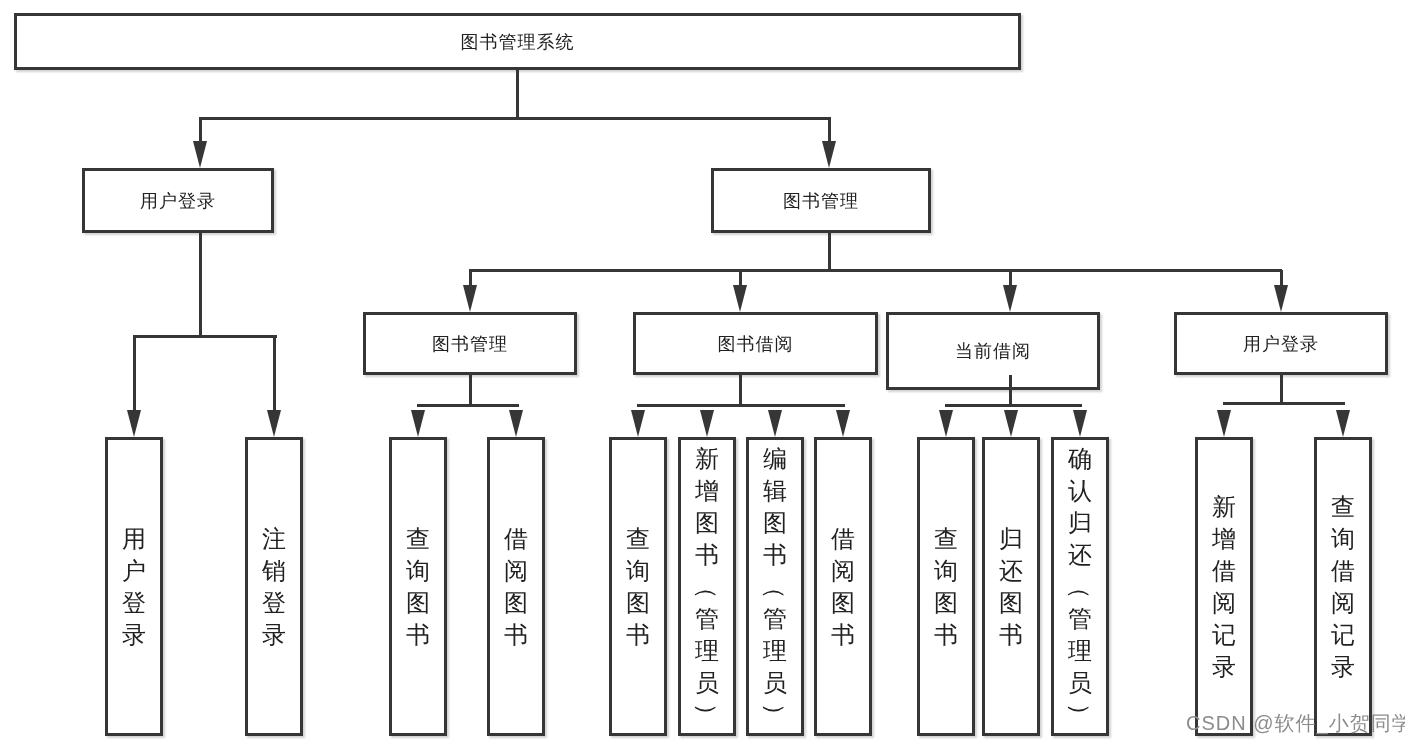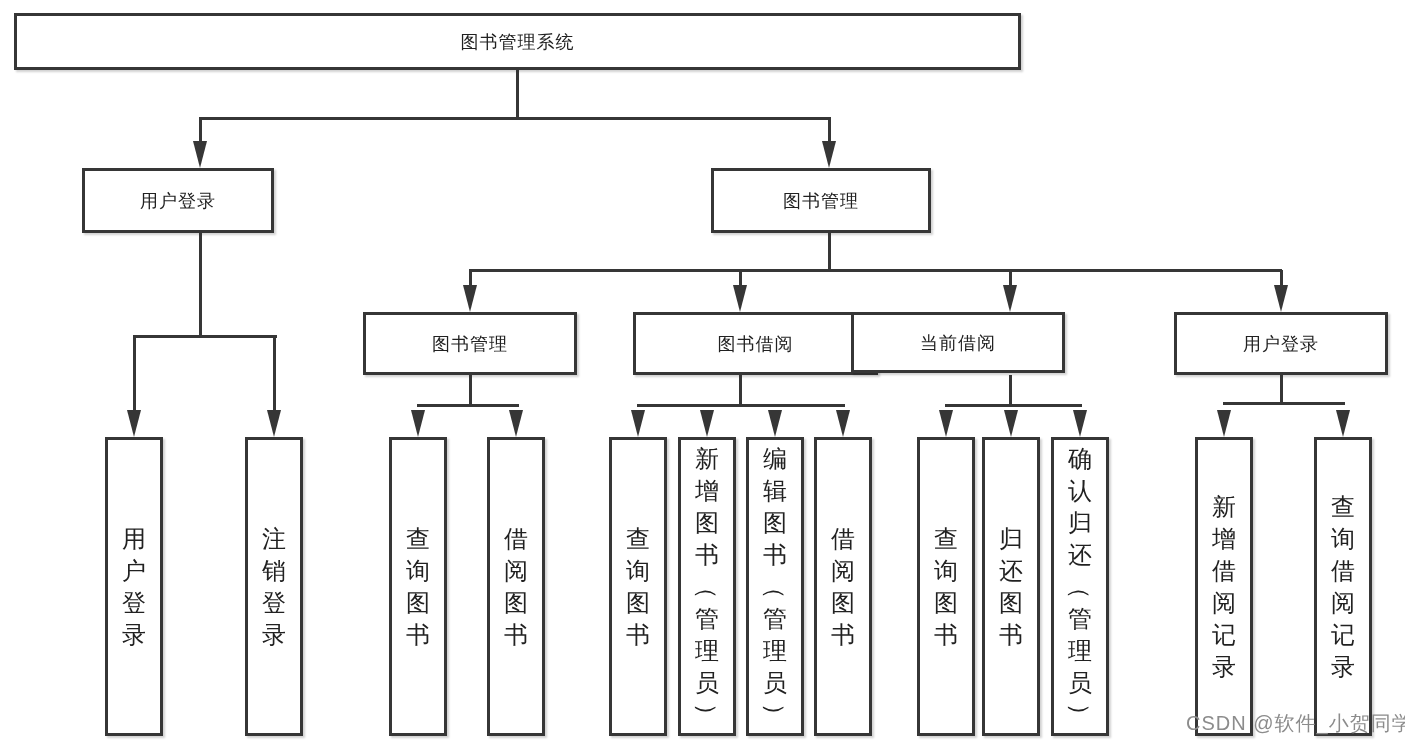--- a/index.html
+++ b/index.html
@@ -45,21 +45,21 @@
   <div class="node h" style="left:14px;top:13px;width:1007px;height:57px">图书管理系统</div>
 
   <div class="node h" style="left:82px;top:168px;width:192px;height:65px">用户登录</div>
 
   <div class="node h" style="left:711px;top:168px;width:220px;height:65px">图书管理</div>
 
   <div class="node h" style="left:363px;top:312px;width:214px;height:63px">图书管理</div>
 
   <div class="node h" style="left:633px;top:312px;width:245px;height:63px">图书借阅</div>
 
-  <div class="node h" style="left:851px;top:312px;width:214px;height:61px">当前借阅</div>
+  <div class="node h" style="left:886px;top:312px;width:214px;height:78px">当前借阅</div>
 
   <div class="node h" style="left:1174px;top:312px;width:214px;height:63px">用户登录</div>
 
   <div class="node v" style="left:105px;top:437px;width:58px;height:299px">
       <span class="vchar">用</span>
       <span class="vchar">户</span>
       <span class="vchar">登</span>
       <span class="vchar">录</span>
     </div>
 

